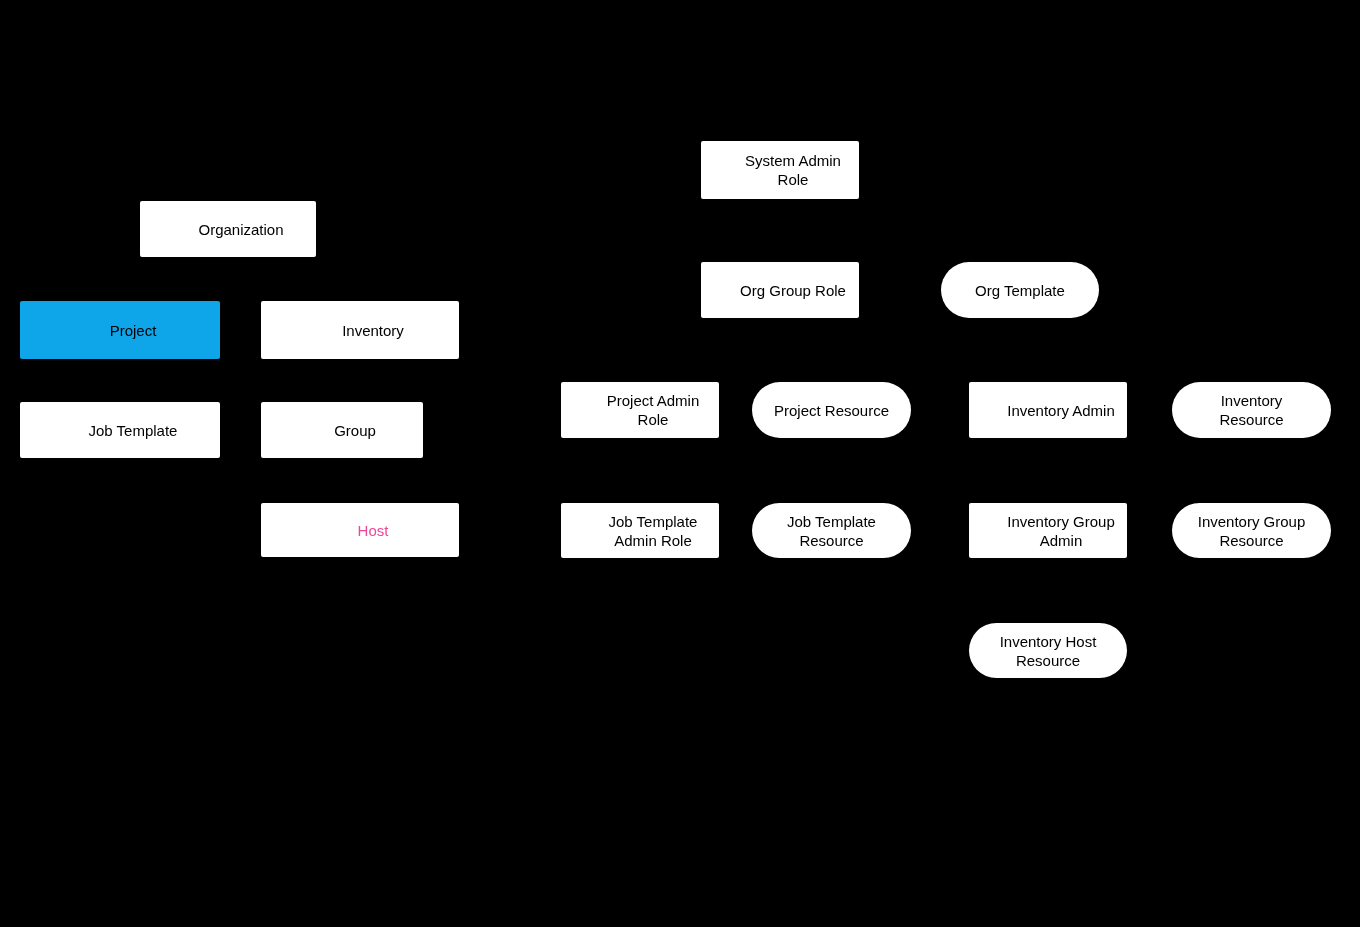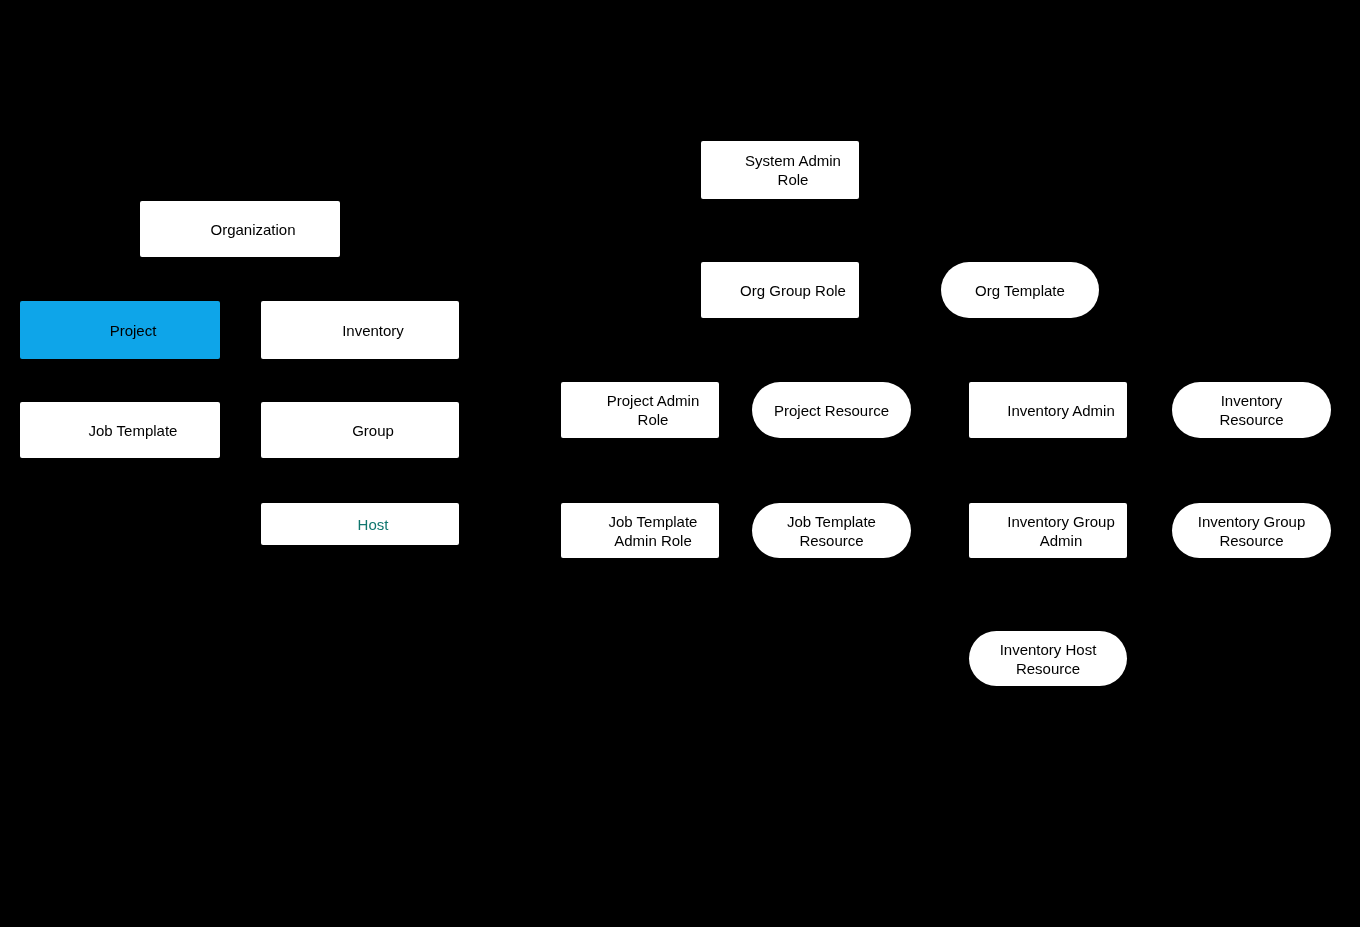--- a/index.html
+++ b/index.html
@@ -34,39 +34,39 @@
     padding-left: 32px;
   }
   .node.pill {
     border-radius: 999px;
   }
 </style>
 </head>
 <body>
 
 <div id="canvas">
-    <div class="node rect" style="left: 140px; top: 201px; width: 200px; height: 56px; background: rgb(255, 255, 255); color: rgb(0, 0, 0);">Organization</div>
+    <div class="node rect" style="left: 140px; top: 201px; width: 176px; height: 56px; background: rgb(255, 255, 255); color: rgb(0, 0, 0);">Organization</div>
     <div class="node rect" style="left: 20px; top: 301px; width: 200px; height: 58px; background: #0ea5e9; color: rgb(0, 0, 0);">Project</div>
     <div class="node rect" style="left: 261px; top: 301px; width: 198px; height: 58px; background: rgb(255, 255, 255); color: rgb(0, 0, 0);">Inventory</div>
     <div class="node rect" style="left: 20px; top: 402px; width: 200px; height: 56px; background: rgb(255, 255, 255); color: rgb(0, 0, 0);">Job Template</div>
-    <div class="node rect" style="left: 261px; top: 402px; width: 198px; height: 56px; background: rgb(255, 255, 255); color: rgb(0, 0, 0);">Group</div>
-    <div class="node rect" style="left: 261px; top: 503px; width: 198px; height: 42px; background: rgb(255, 255, 255); color: #0f766e;">Host</div>
+    <div class="node rect" style="left: 261px; top: 402px; width: 162px; height: 56px; background: rgb(255, 255, 255); color: rgb(0, 0, 0);">Group</div>
+    <div class="node rect" style="left: 261px; top: 503px; width: 198px; height: 54px; background: rgb(255, 255, 255); color: #ec4899;">Host</div>
     <div class="node rect" style="left: 701px; top: 141px; width: 158px; height: 58px; background: rgb(255, 255, 255); color: rgb(0, 0, 0);">System Admin
 Role</div>
     <div class="node rect" style="left: 701px; top: 262px; width: 158px; height: 56px; background: rgb(255, 255, 255); color: rgb(0, 0, 0);">Org Group Role</div>
     <div class="node pill" style="left: 941px; top: 262px; width: 158px; height: 56px; background: rgb(255, 255, 255); color: rgb(0, 0, 0);">Org Template</div>
     <div class="node rect" style="left: 561px; top: 382px; width: 158px; height: 56px; background: rgb(255, 255, 255); color: rgb(0, 0, 0);">Project Admin
 Role</div>
     <div class="node rect" style="left: 969px; top: 382px; width: 158px; height: 56px; background: rgb(255, 255, 255); color: rgb(0, 0, 0);">Inventory Admin</div>
     <div class="node pill" style="left: 752px; top: 382px; width: 159px; height: 56px; background: rgb(255, 255, 255); color: rgb(0, 0, 0);">Project Resource</div>
     <div class="node pill" style="left: 1172px; top: 382px; width: 159px; height: 56px; background: rgb(255, 255, 255); color: rgb(0, 0, 0);">Inventory
 Resource</div>
     <div class="node rect" style="left: 561px; top: 503px; width: 158px; height: 55px; background: rgb(255, 255, 255); color: rgb(0, 0, 0);">Job Template
 Admin Role</div>
     <div class="node pill" style="left: 752px; top: 503px; width: 159px; height: 55px; background: rgb(255, 255, 255); color: rgb(0, 0, 0);">Job Template
 Resource</div>
     <div class="node rect" style="left: 969px; top: 503px; width: 158px; height: 55px; background: rgb(255, 255, 255); color: rgb(0, 0, 0);">Inventory Group
 Admin</div>
     <div class="node pill" style="left: 1172px; top: 503px; width: 159px; height: 55px; background: rgb(255, 255, 255); color: rgb(0, 0, 0);">Inventory Group
 Resource</div>
-    <div class="node pill" style="left: 969px; top: 623px; width: 158px; height: 55px; background: rgb(255, 255, 255); color: rgb(0, 0, 0); margin-top: 8px;">Inventory Host
+    <div class="node pill" style="left: 969px; top: 623px; width: 158px; height: 55px; background: rgb(255, 255, 255); color: rgb(0, 0, 0);">Inventory Host
 Resource</div>
   </div>
 
 </body></html>

